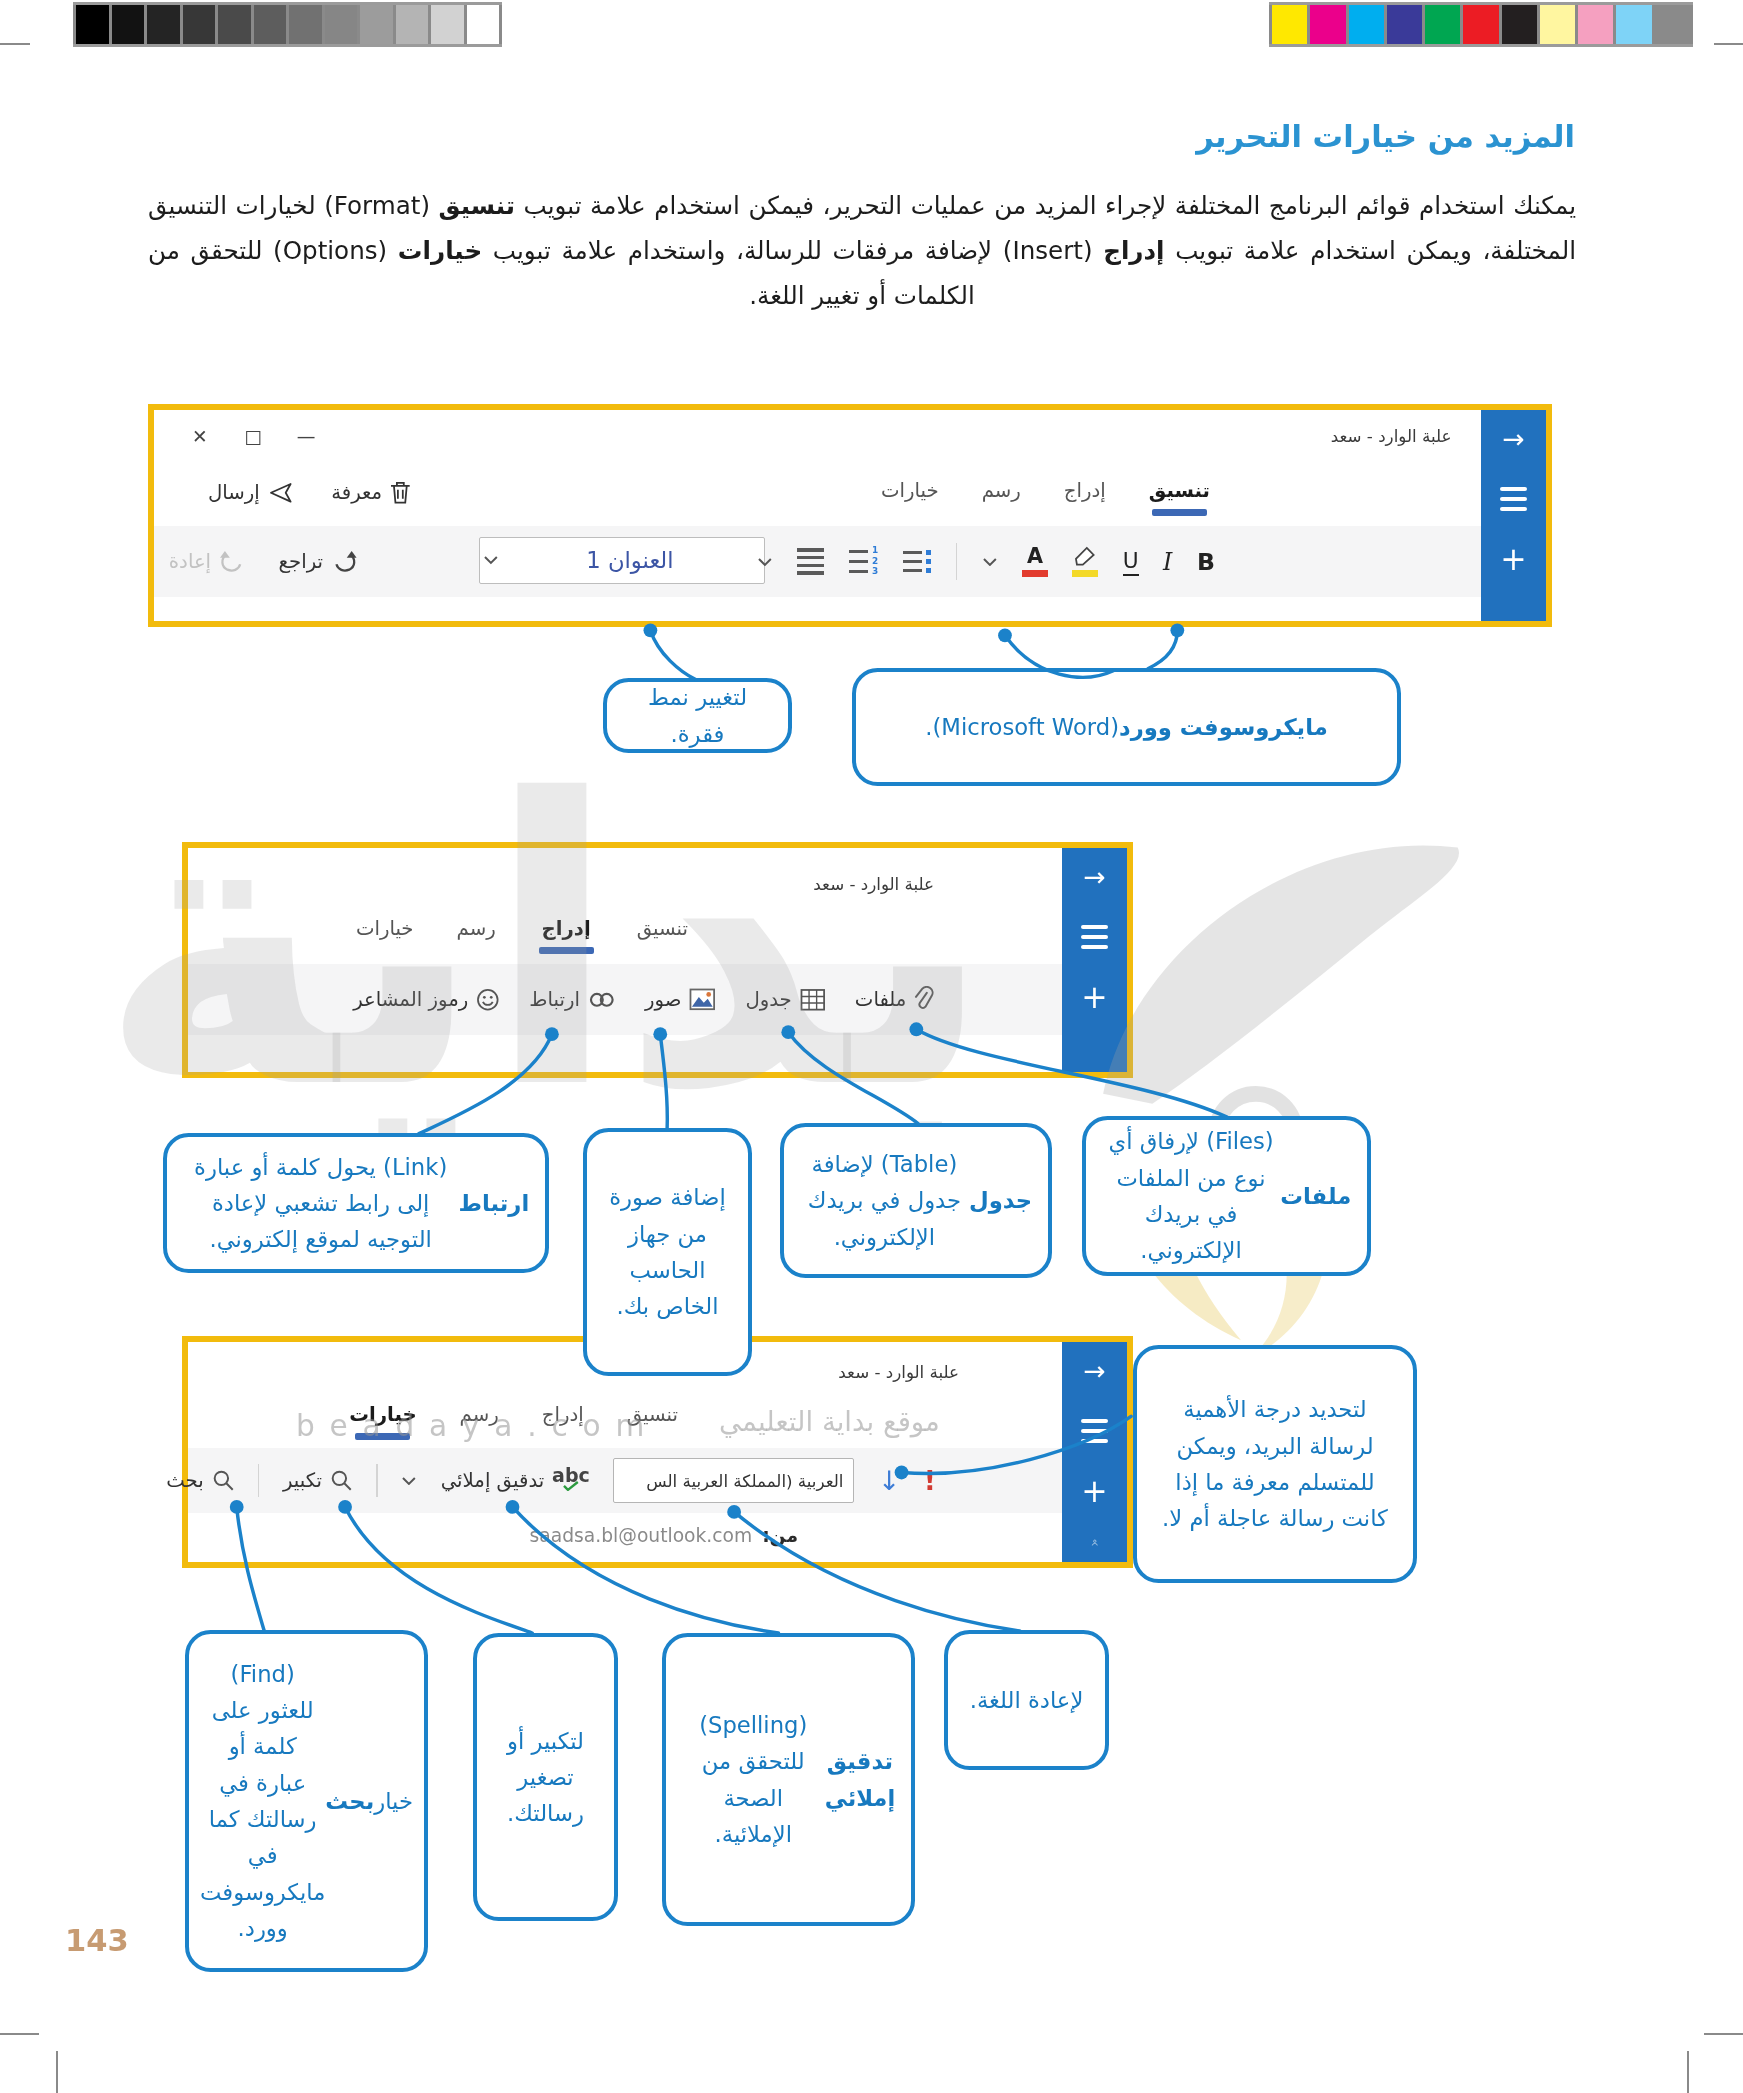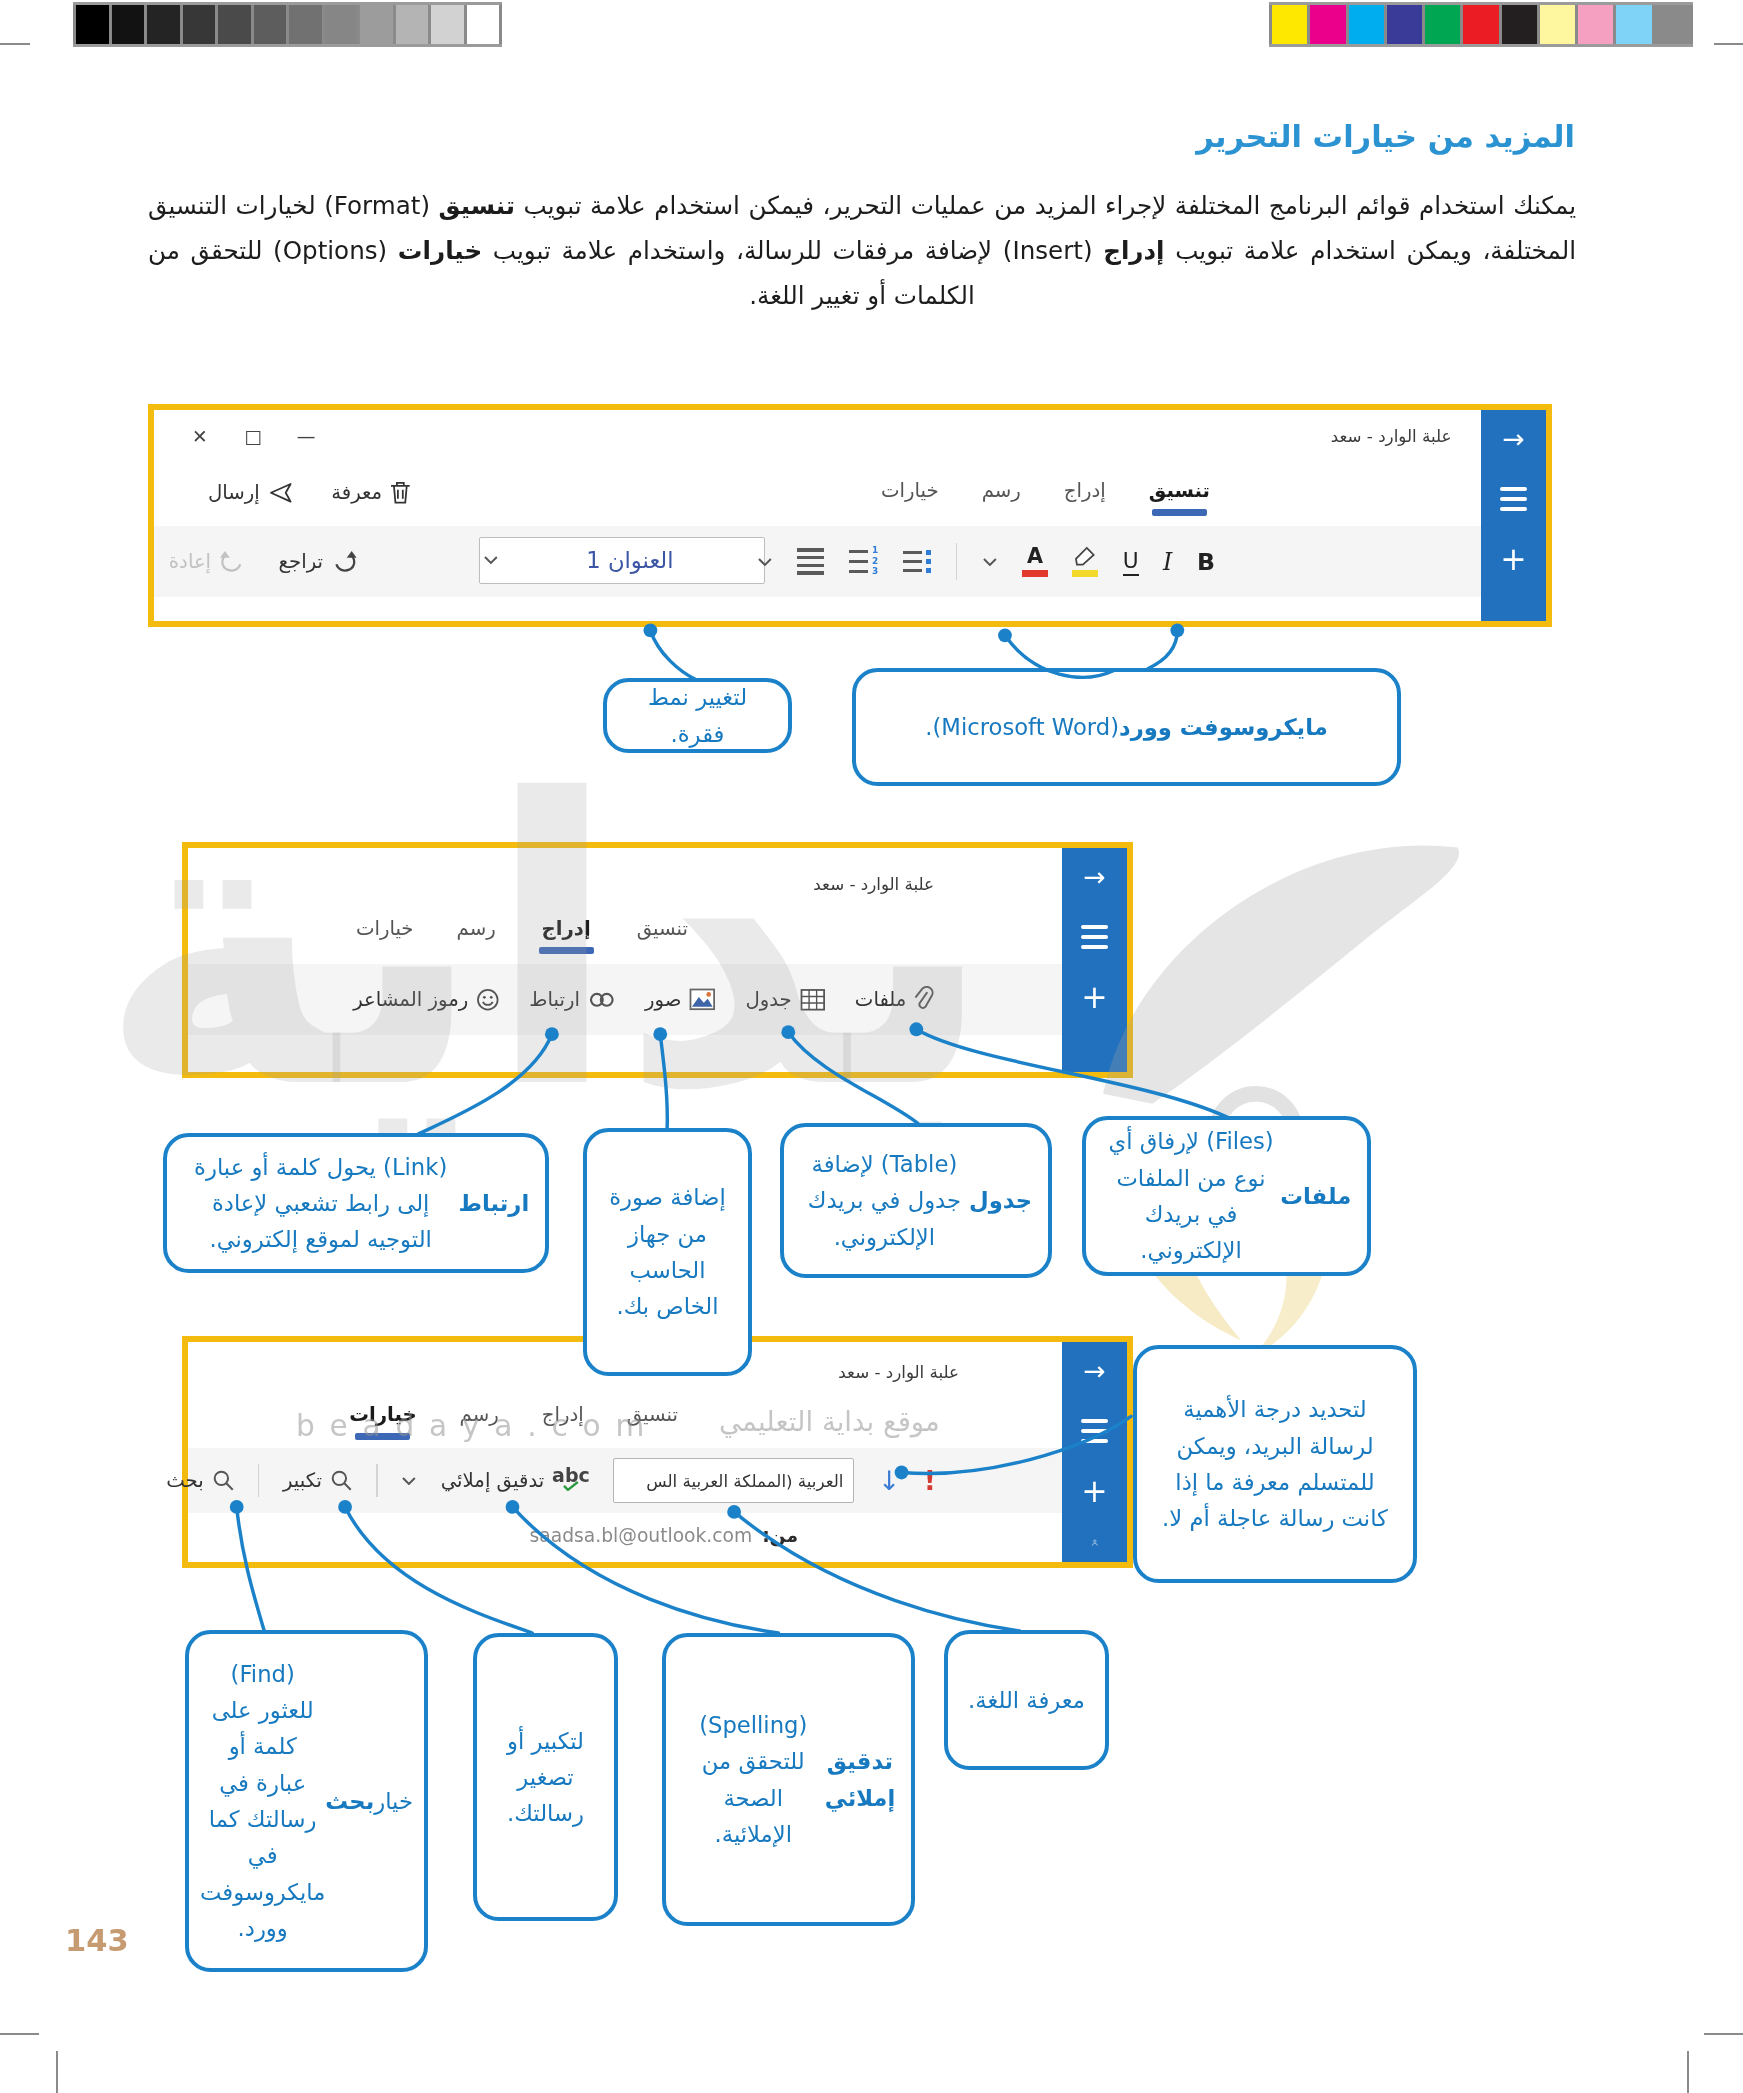--- a/index.html
+++ b/index.html
@@ -460,21 +460,21 @@
     <span> (Find) للعثور على كلمة أو عبارة في رسالتك كما في مايكروسوفت وورد.</span>
   </div>
 <div class="callout" style="left:473px;top:1633px;width:145px;height:288px;">
     <span>لتكبير أو تصغير رسالتك.</span>
   </div>
 <div class="callout" style="left:662px;top:1633px;width:253px;height:293px;">
     <span class="seg-b">تدقيق إملائي</span>
     <span> (Spelling) للتحقق من الصحة الإملائية.</span>
   </div>
 <div class="callout" style="left:944px;top:1630px;width:165px;height:140px;">
-    <span>معرفة اللغة.</span>
+    <span>لإعادة اللغة.</span>
   </div>
 
 <svg id="connectors" width="1744" height="2093" viewBox="0 0 1770 2125">
   <g stroke="#1B82CA" stroke-width="3.5" fill="none" stroke-linecap="round">
     <path d="M660,640 C668,664 690,682 706,690"></path>
     <path d="M1195,640 C1195,660 1180,672 1165,679"></path>
     <path d="M1020,645 C1050,688 1100,695 1130,681"></path>
     <path d="M930,1045 C990,1080 1160,1095 1245,1134"></path>
     <path d="M800,1048 C830,1090 900,1115 932,1141"></path>
     <path d="M670,1050 C675,1090 678,1118 677,1146"></path>

